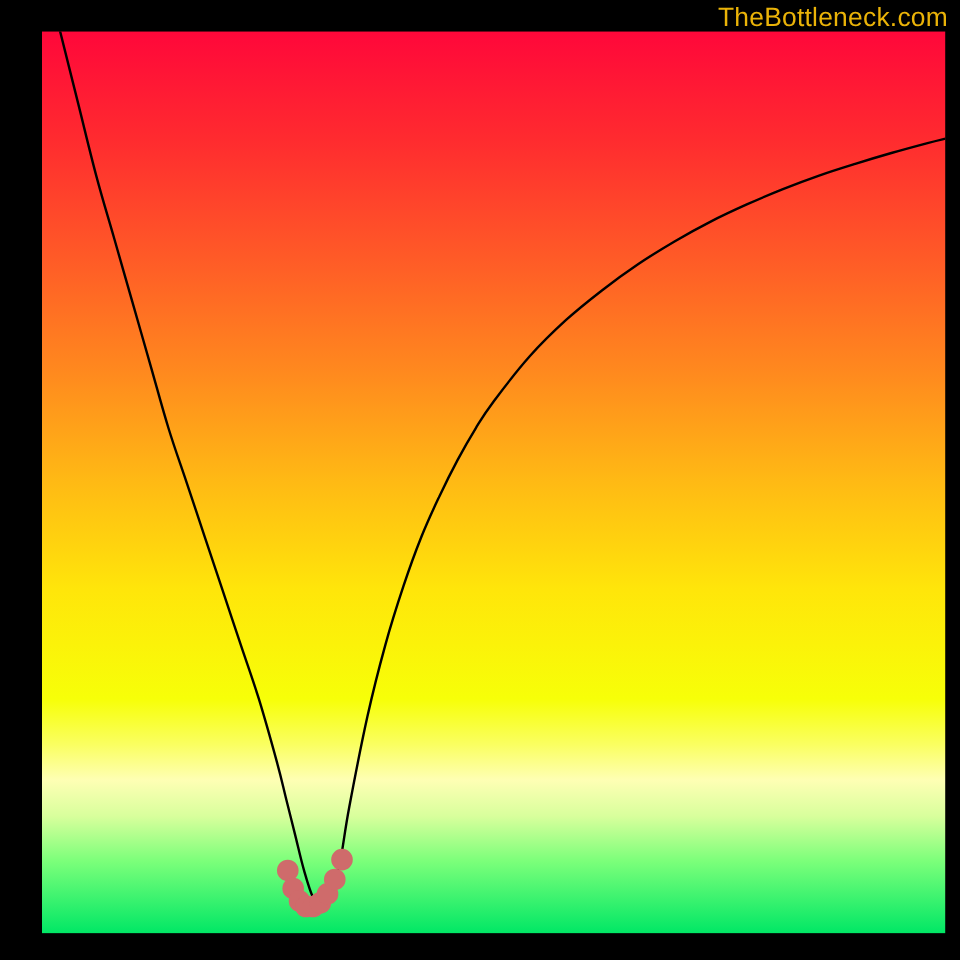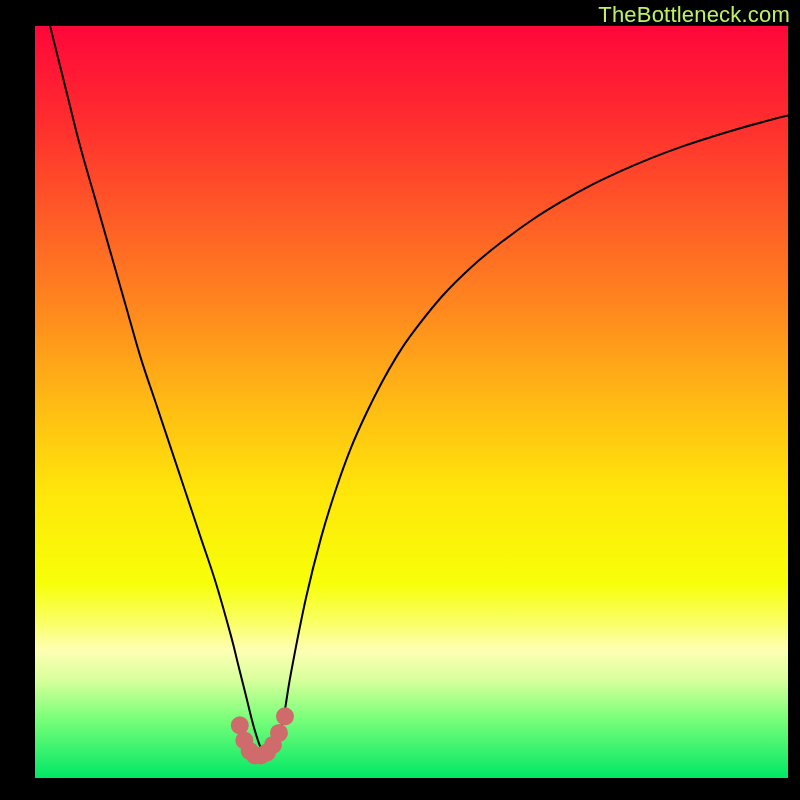--- a/index.html
+++ b/index.html
@@ -26,21 +26,21 @@
     height: 752px;
     overflow: hidden;
   }
   .watermark {
     position: absolute;
     top: 2px;
     right: 10px;
     font-family: Arial, Helvetica, sans-serif;
     font-size: 22px;
     letter-spacing: 0.2px;
-    color: #bef264;
+    color: #eab308;
     z-index: 3;
   }
   svg {
     display: block;
   }
 </style>
 </head>
 <body>
 
 <div class="frame">

